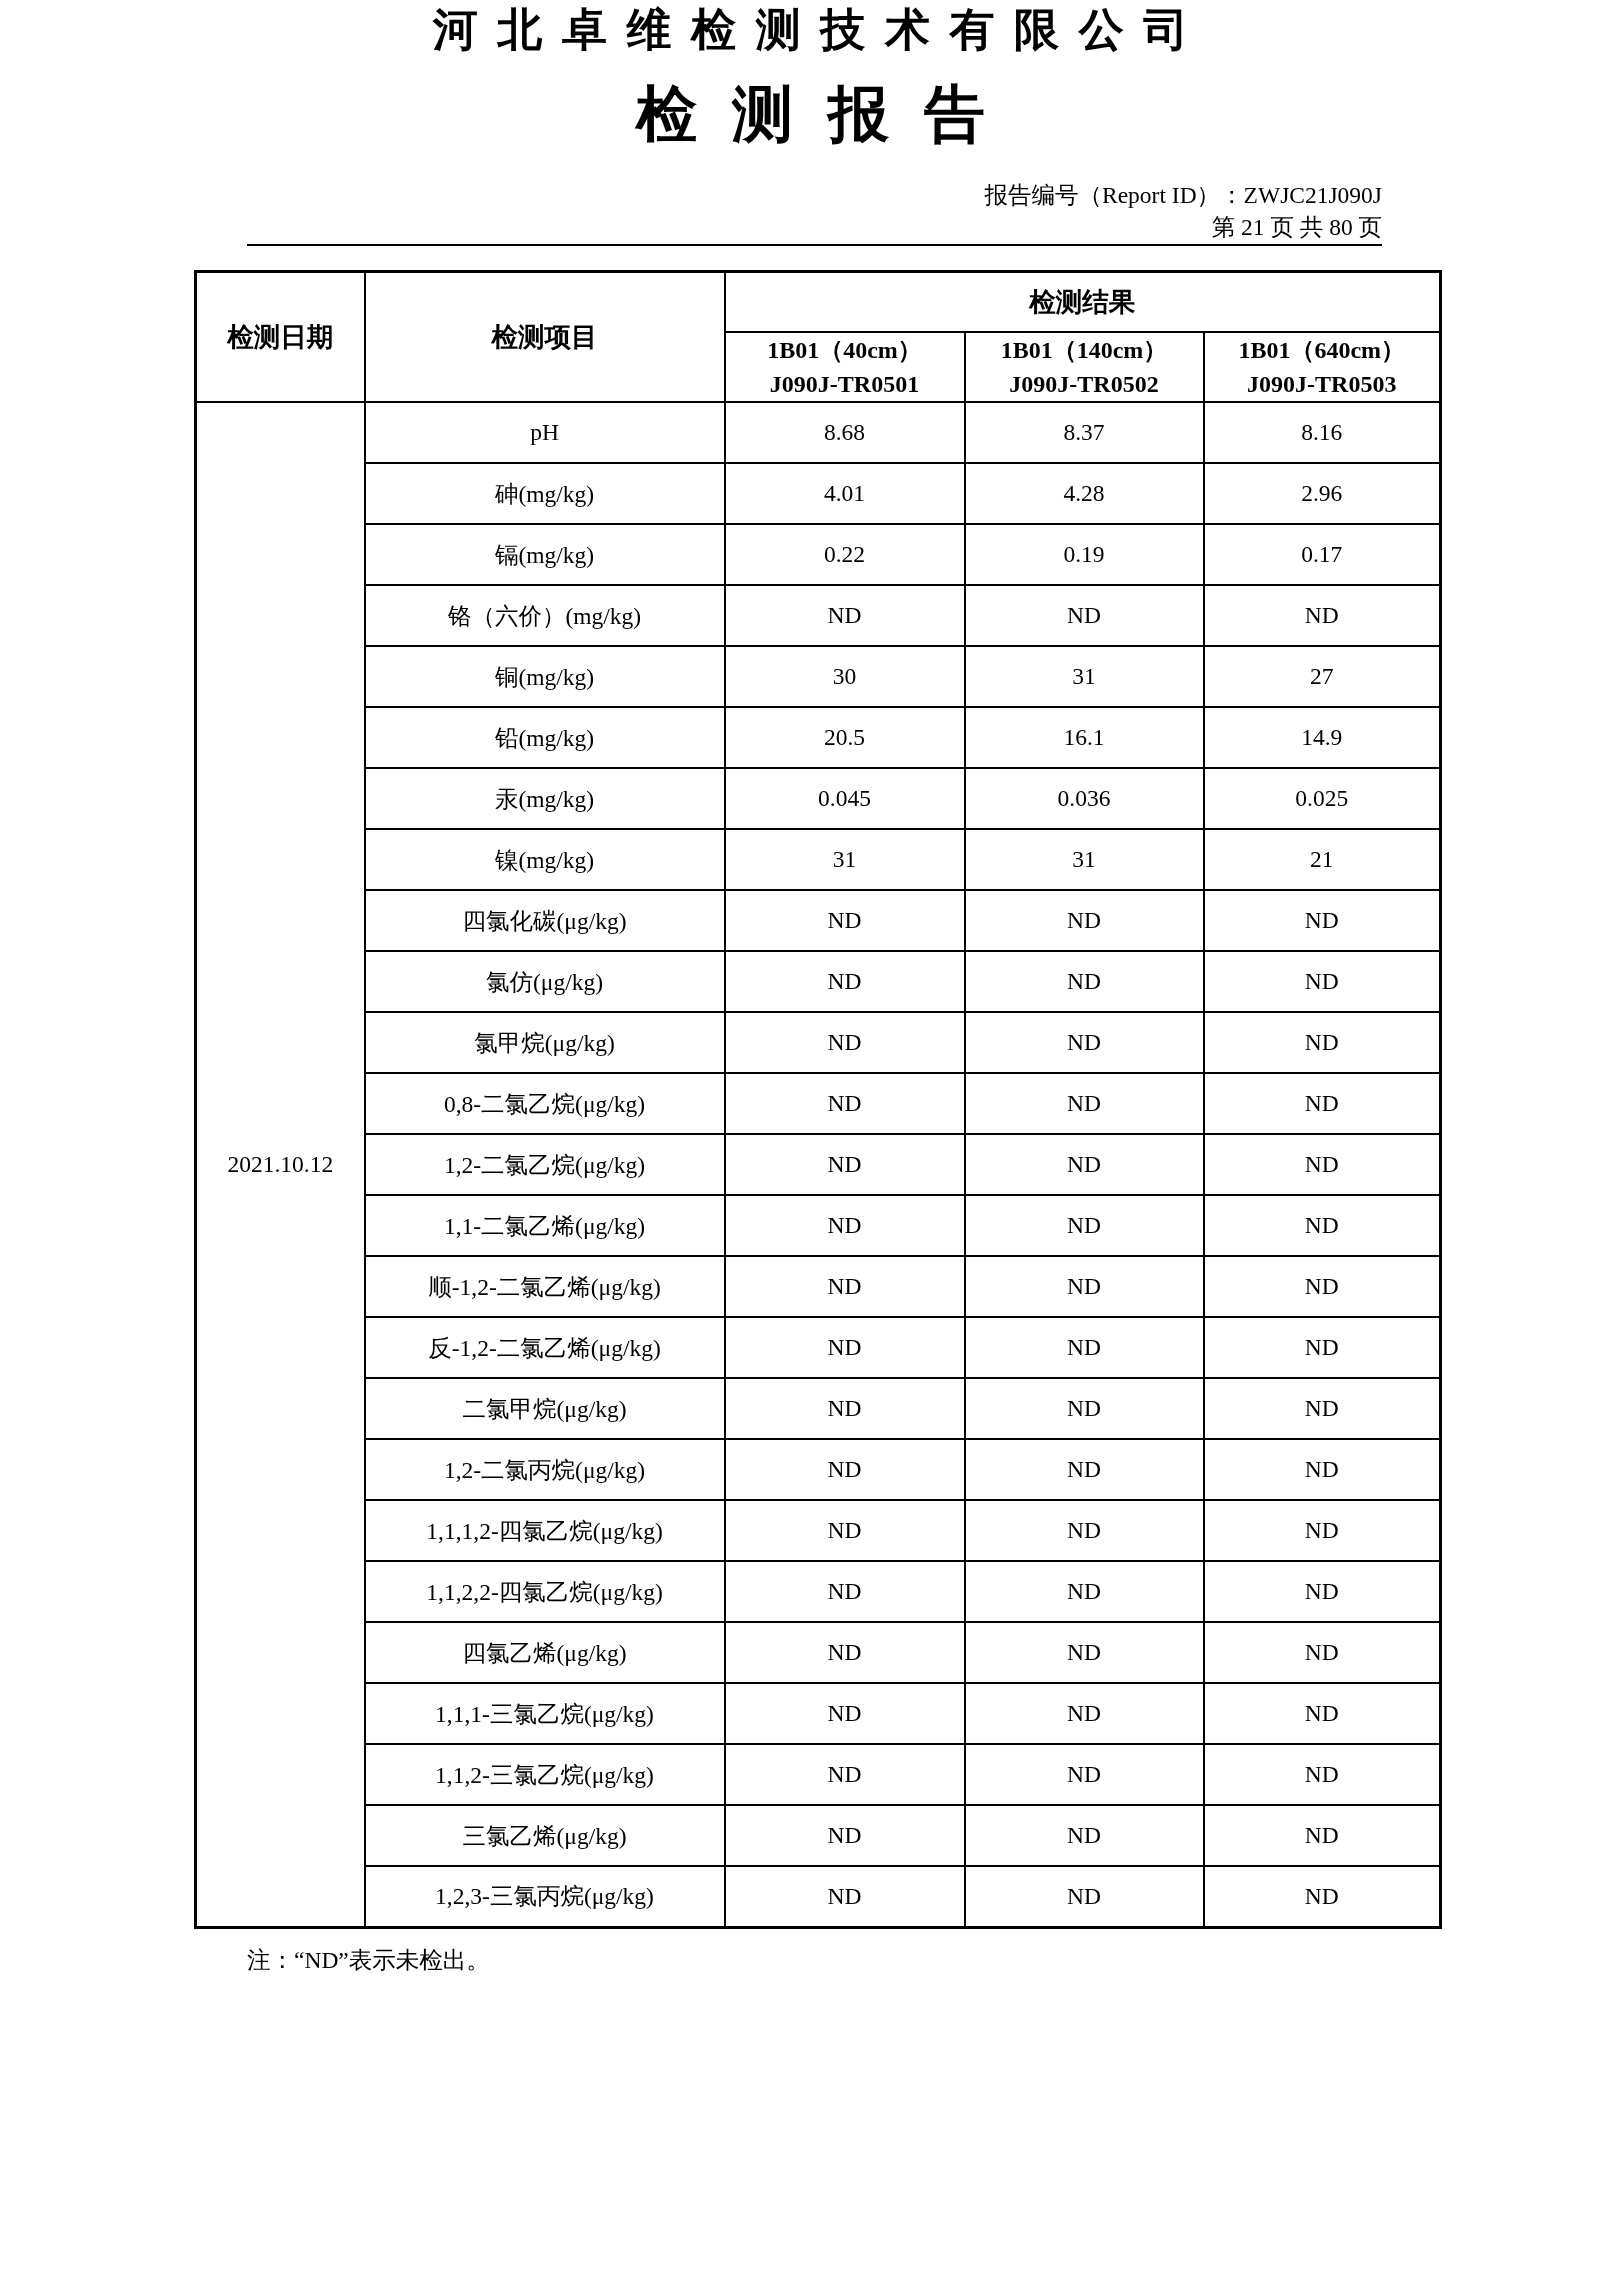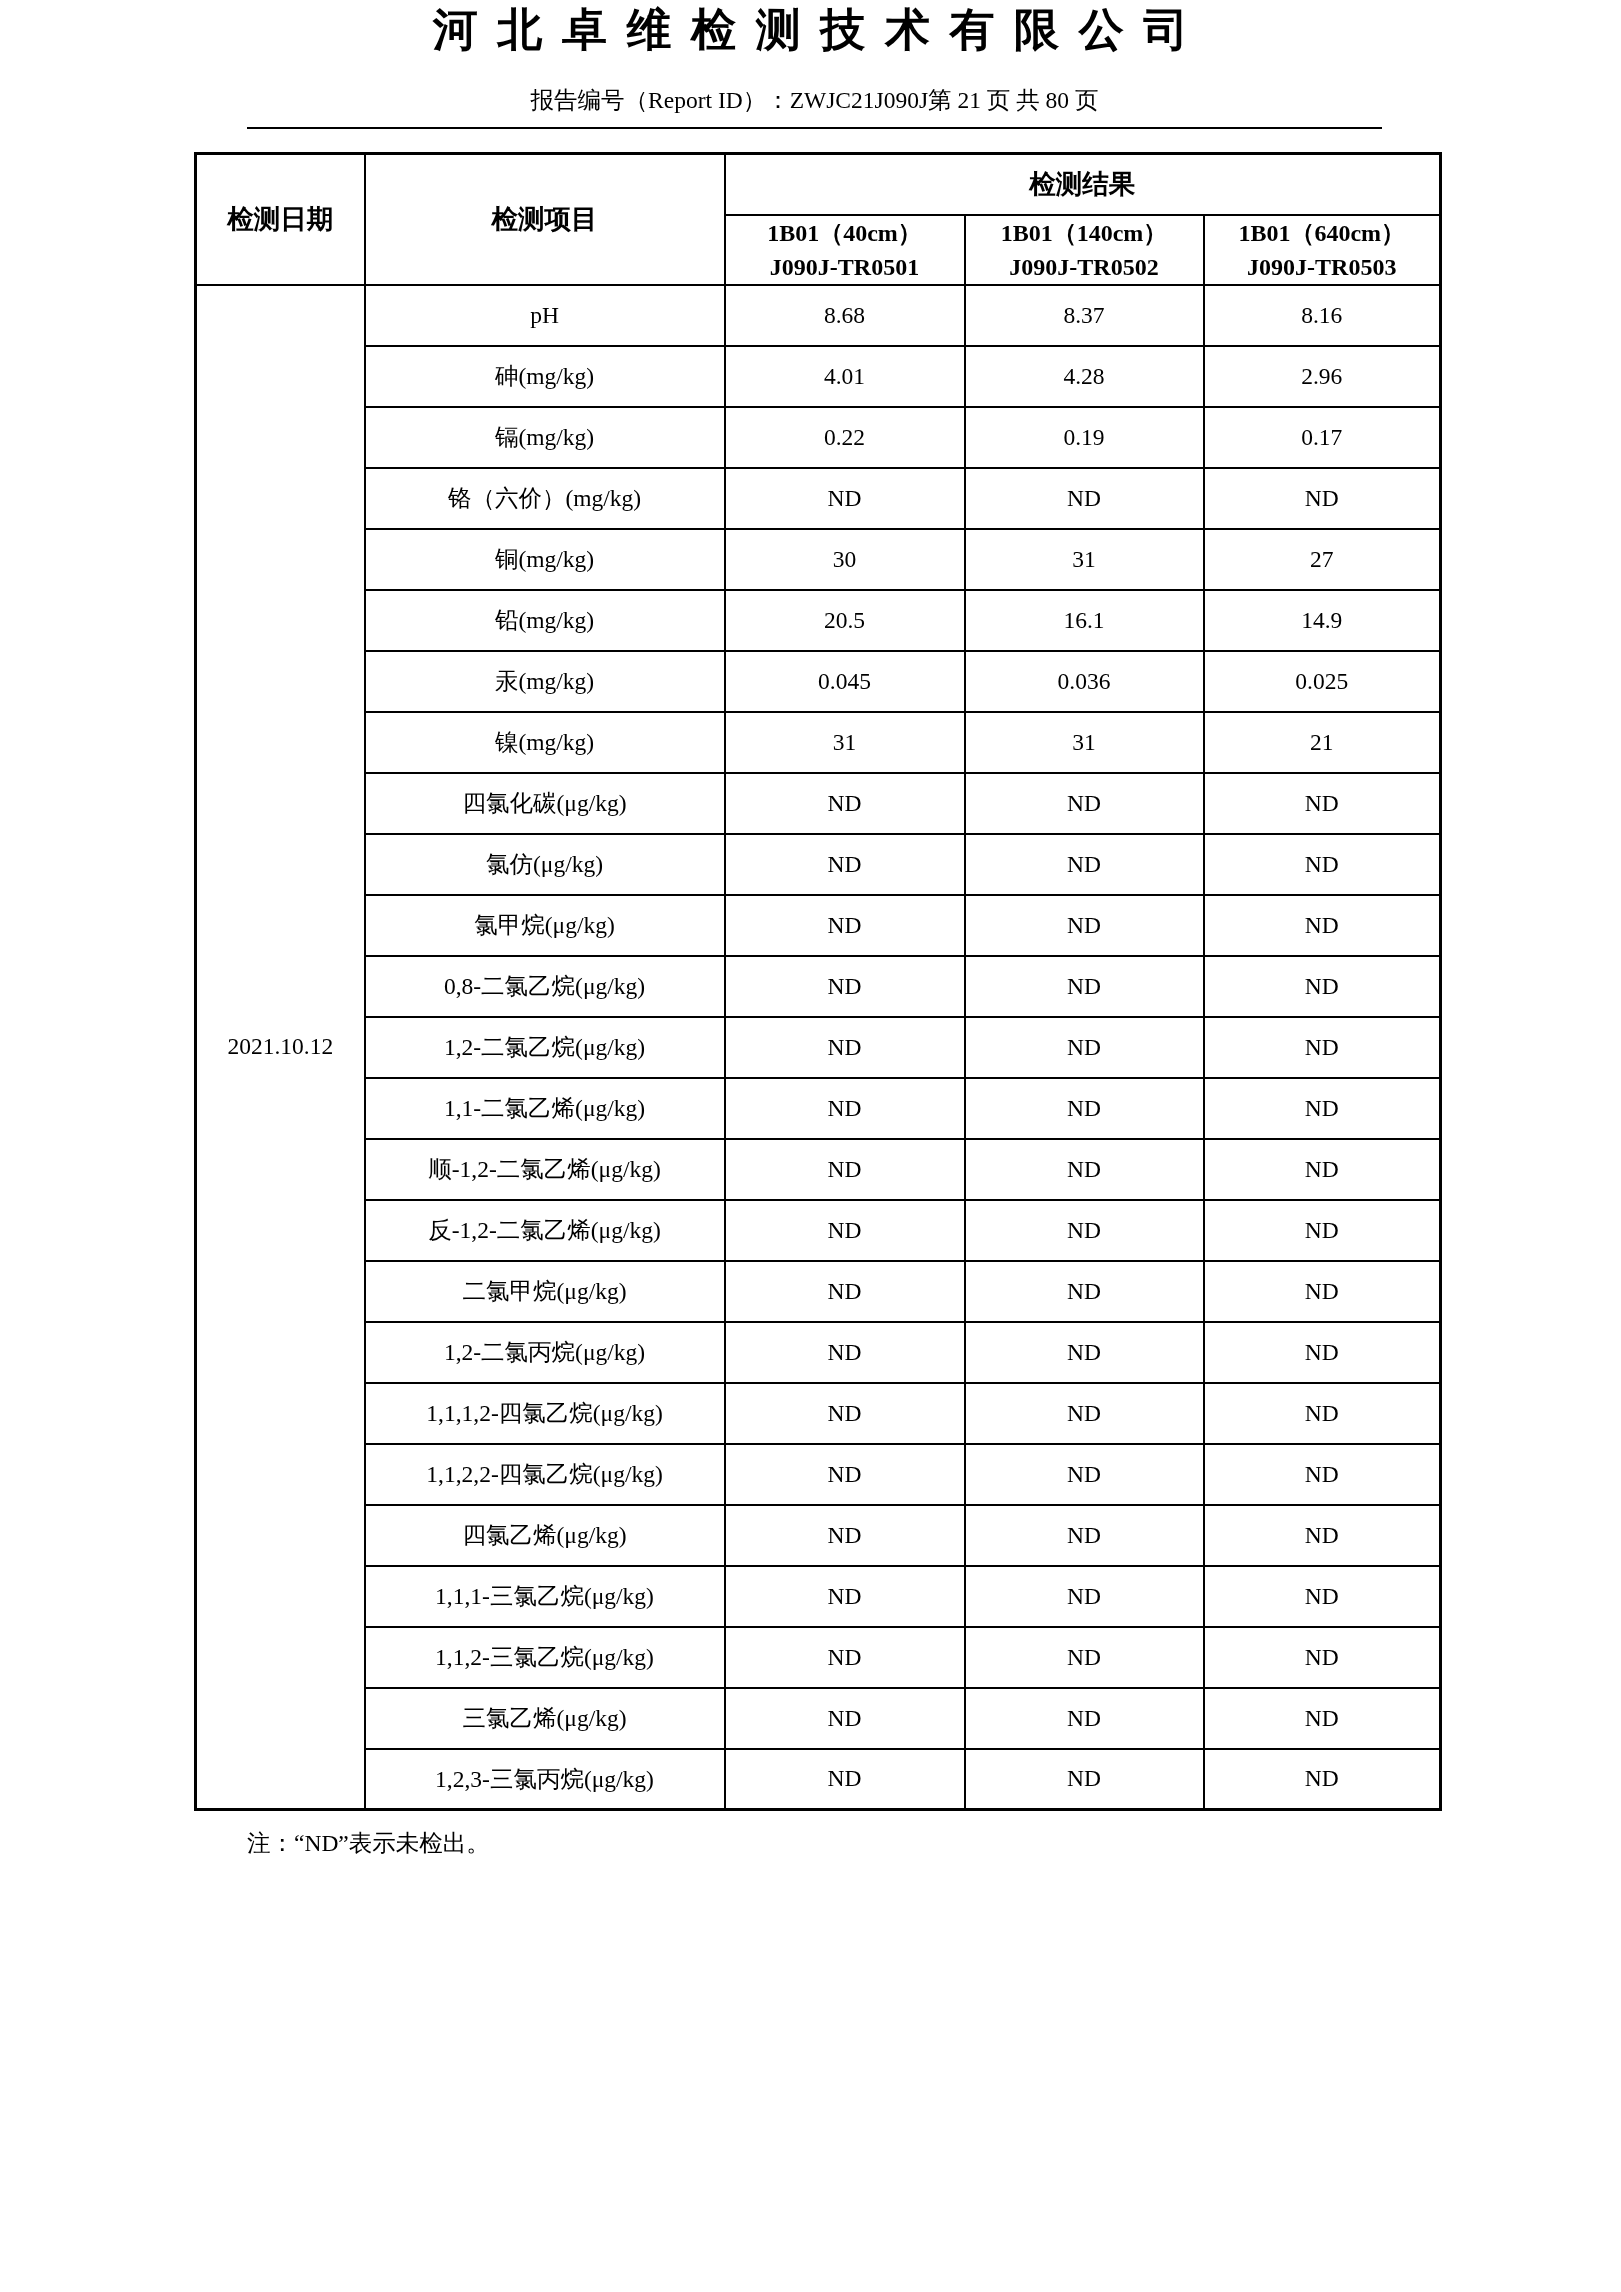--- a/index.html
+++ b/index.html
@@ -30,23 +30,24 @@
     text-indent: 35px;
     white-space: nowrap;
   }
   .info-row {
     width: 1135px;
     margin: 23.5px 0 0 247px;
     display: flex;
     justify-content: center;
     align-items: flex-end;
     font-size: 23.5px;
-    padding-bottom: 11px;
+    padding-bottom: 1px;
     border-bottom: 2.9px solid #000;
     white-space: nowrap;
+    flex-direction: column;
   }
   .section-title {
     margin: 13.7px 0 0 247px;
     font-size: 27.4px;
     font-weight: bold;
   }
   table.results {
     margin: 23.5px 0 0 194px;
     width: 1245px;
     border-collapse: collapse;
@@ -74,20 +75,21 @@
     font-size: 23.5px;
   }
 </style>
 </head>
 <body>
 
 <div class="page">
 
   <div class="company-title">河北卓维检测技术有限公司</div>
 
+  <div class="report-title">检测报告</div>
 
   <div class="info-row">
     <span>报告编号（Report ID）：ZWJC21J090J</span>
     <span>第 21 页  共 80 页</span>
   </div>
 
 
   <table class="results">
     <colgroup>
       <col style="width:169px">

